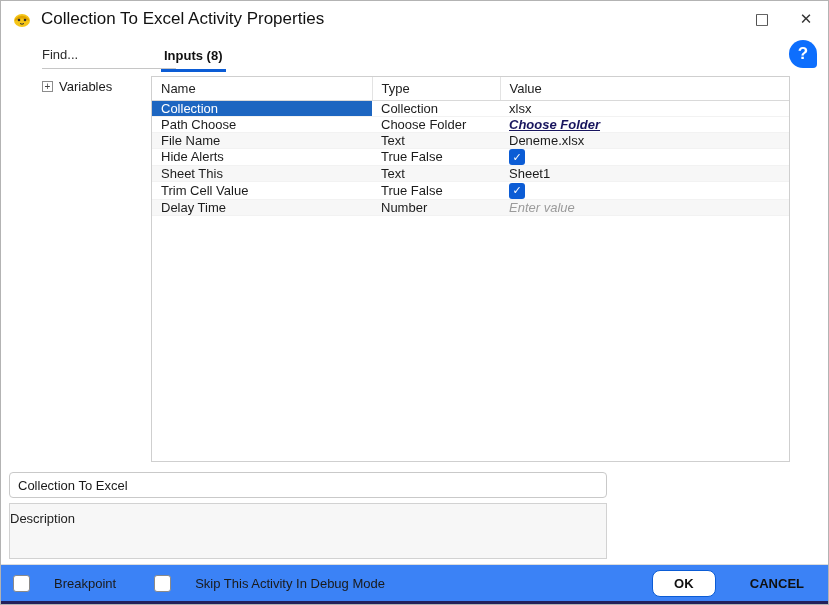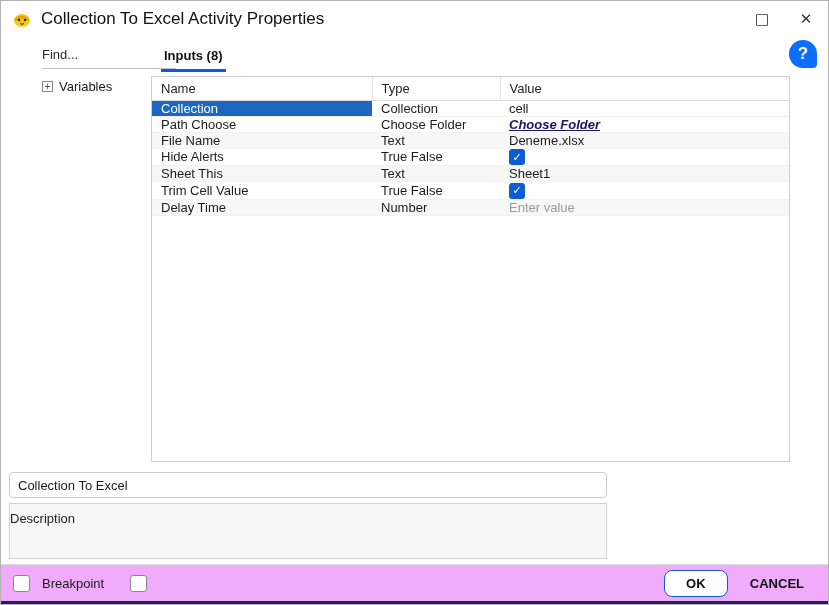--- a/index.html
+++ b/index.html
@@ -89,21 +89,21 @@
     white-space: nowrap; overflow: hidden;
   }
   tr.alt td { background: #f7f7f7; }
   td.selected {
     background: var(--selected) !important; color: #fff !important;
   }
   .choose-link {
     font-style: italic; font-weight: 700; text-decoration: underline;
     color: #18155e; cursor: pointer;
   }
-  .placeholder { color: #9b9b9b; }
+  .placeholder { color: #9b9b9b; font-style: italic; }
   .checkbox {
     display: inline-flex; align-items: center; justify-content: center;
     width: 16px; height: 16px; border-radius: 3px;
     background: var(--accent); color: #fff; font-size: 11px; line-height: 1;
     vertical-align: middle; cursor: pointer;
   }
 
   
   .activity-name-input {
     position: absolute; top: 471px; left: 8px; width: 598px; height: 24px;
@@ -112,22 +112,22 @@
   }
   .description-box {
     position: absolute; top: 502px; left: 8px; width: 598px; height: 56px;
     border: 1px solid #d2d2d2; background: #f7f7f7;
     padding: 7px 0; color: #222; cursor: text;
   }
 
   
   .footer {
     position: absolute; left: 0; right: 0; bottom: 3px; height: 37px;
-    background: #f0abfc; border-top: 1px solid #dcdcdc;
-    display: flex; align-items: center; padding: 0 12px; gap: 12px;
+    background: #3b82f6; border-top: 1px solid #dcdcdc;
+    display: flex; align-items: center; padding: 0 12px; gap: 24px;
   }
   .window-edge { position: absolute; left: 0; right: 0; bottom: 0; height: 3px; background: #23205a; }
   .chk {
     width: 17px; height: 17px; border: 1px solid #8a8a8a; border-radius: 3px;
     background: #fff; display: inline-block; flex: 0 0 auto; cursor: pointer;
   }
   .chk-label { color: #1a1a1a; margin-right: 14px; cursor: pointer; }
   .footer-spacer { flex: 1; }
   .ok-btn {
     min-width: 64px; height: 27px; background: #fff;
@@ -182,21 +182,21 @@
       <tr>
         <th>Name</th>
         <th>Type</th>
         <th>Value</th>
       </tr>
     </thead>
     <tbody>
         <tr>
           <td class="selected">Collection</td>
           <td>Collection</td>
-          <td>cell</td>
+          <td>xlsx</td>
         </tr>
         <tr>
           <td>Path Choose</td>
           <td>Choose Folder</td>
           <td><span class="choose-link">Choose Folder</span></td>
         </tr>
         <tr class="alt">
           <td>File Name</td>
           <td>Text</td>
           <td>Deneme.xlsx</td>
@@ -226,17 +226,18 @@
 </div>
 
 <input class="activity-name-input" value="Collection To Excel" style="">
 
 <div class="description-box">Description</div>
 
 <div class="footer">
   <span class="chk"></span>
   <span class="chk-label">Breakpoint</span>
   <span class="chk"></span>
+  <span class="chk-label">Skip This Activity In Debug Mode</span>
   <span class="footer-spacer"></span>
   <button class="ok-btn">OK</button>
   <button class="cancel-btn">CANCEL</button>
 </div>
 <div class="window-edge" style="background: rgb(35, 32, 90);"></div>
 
 </body></html>

